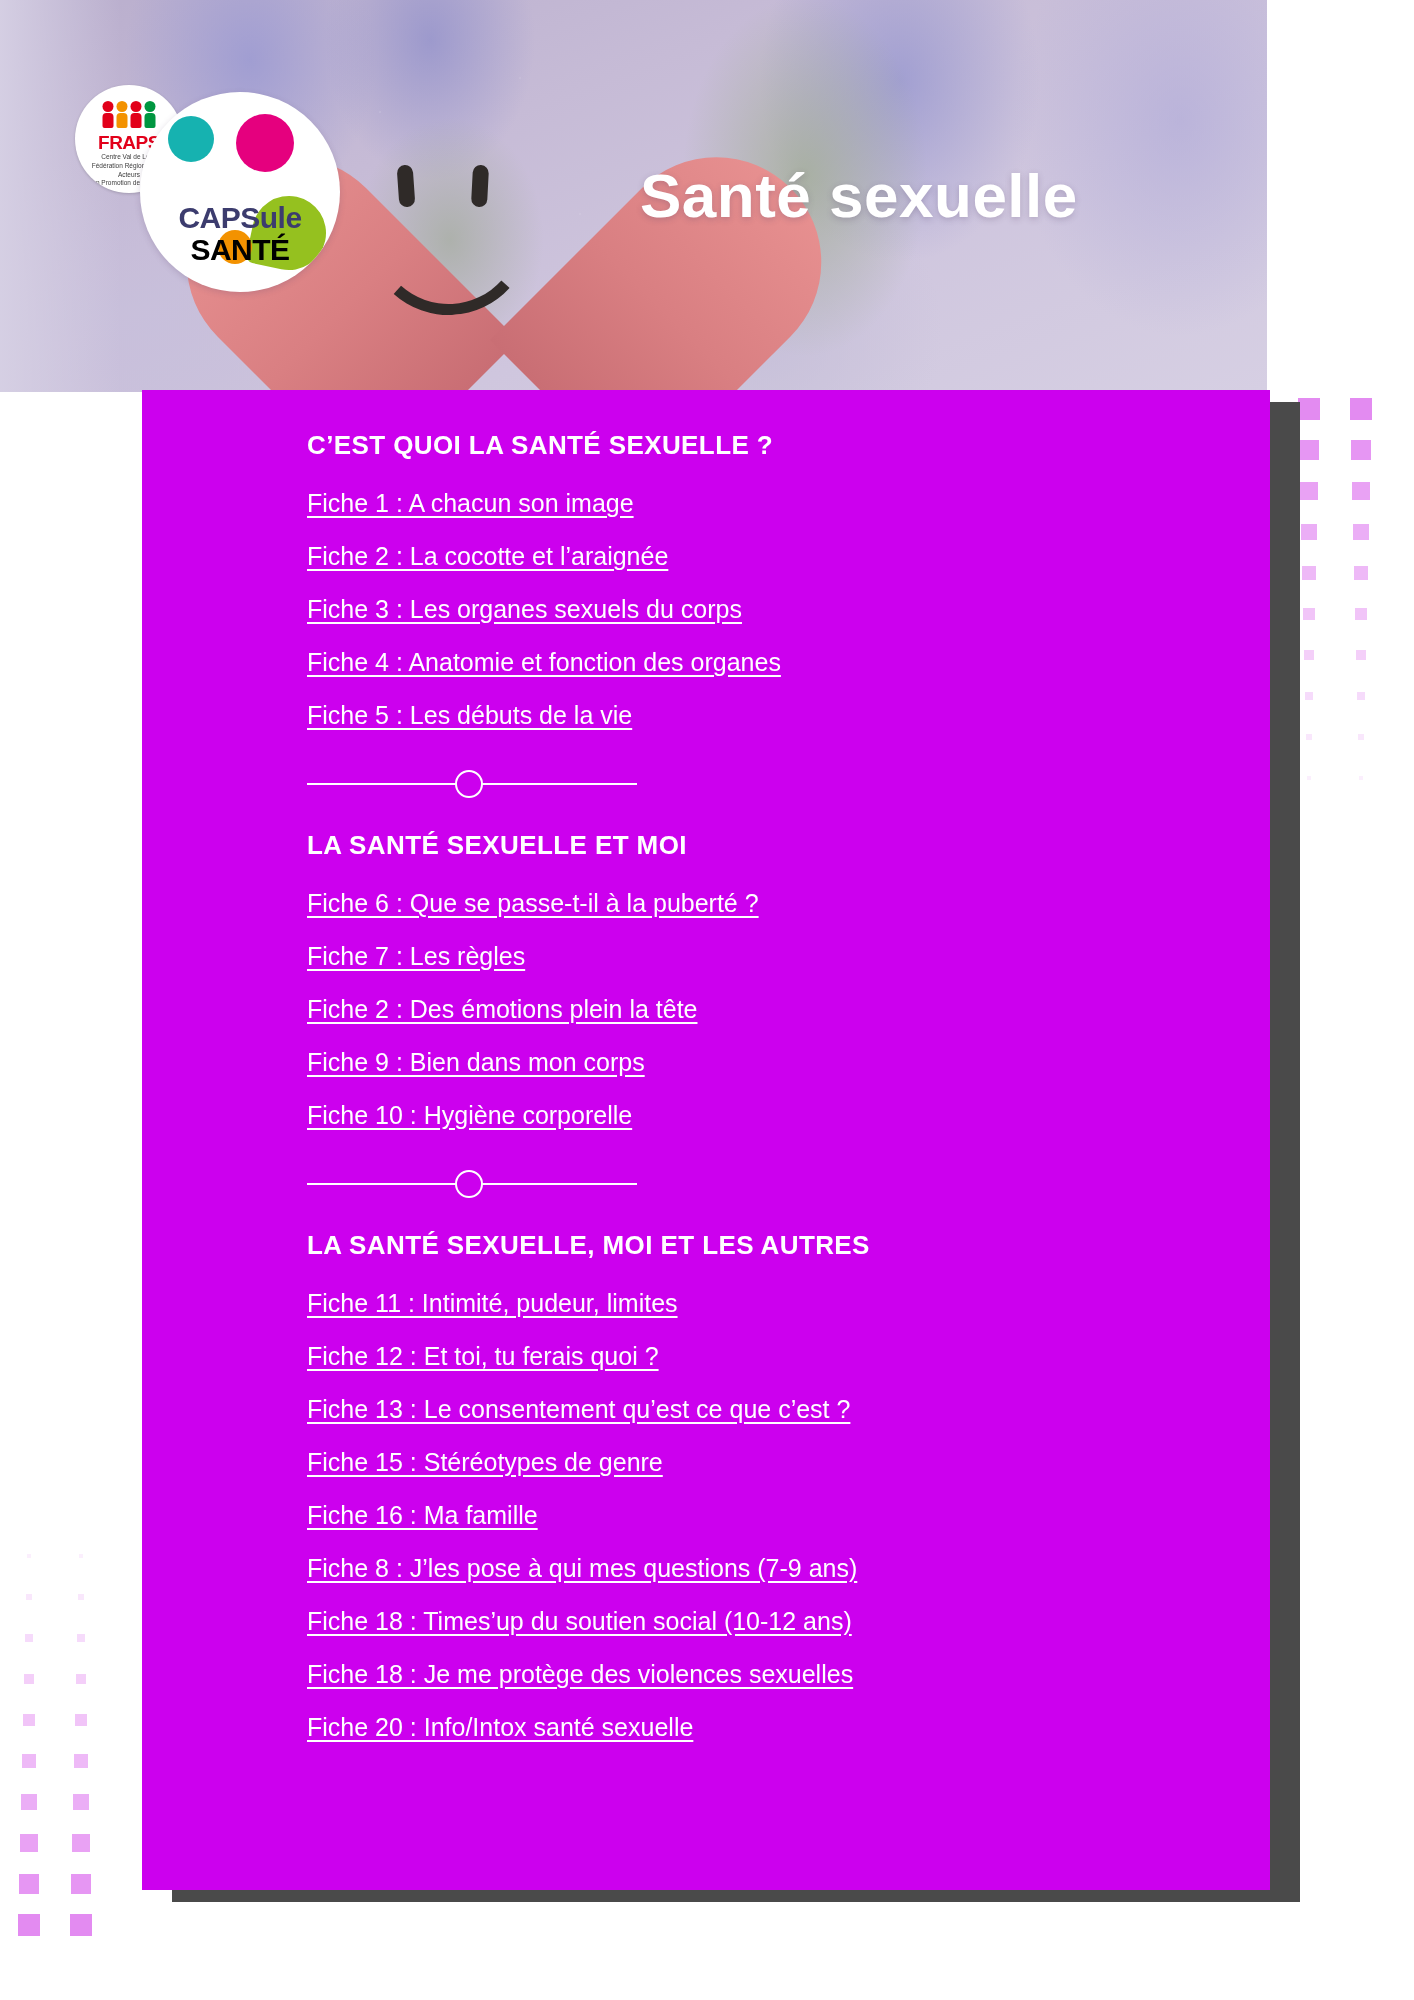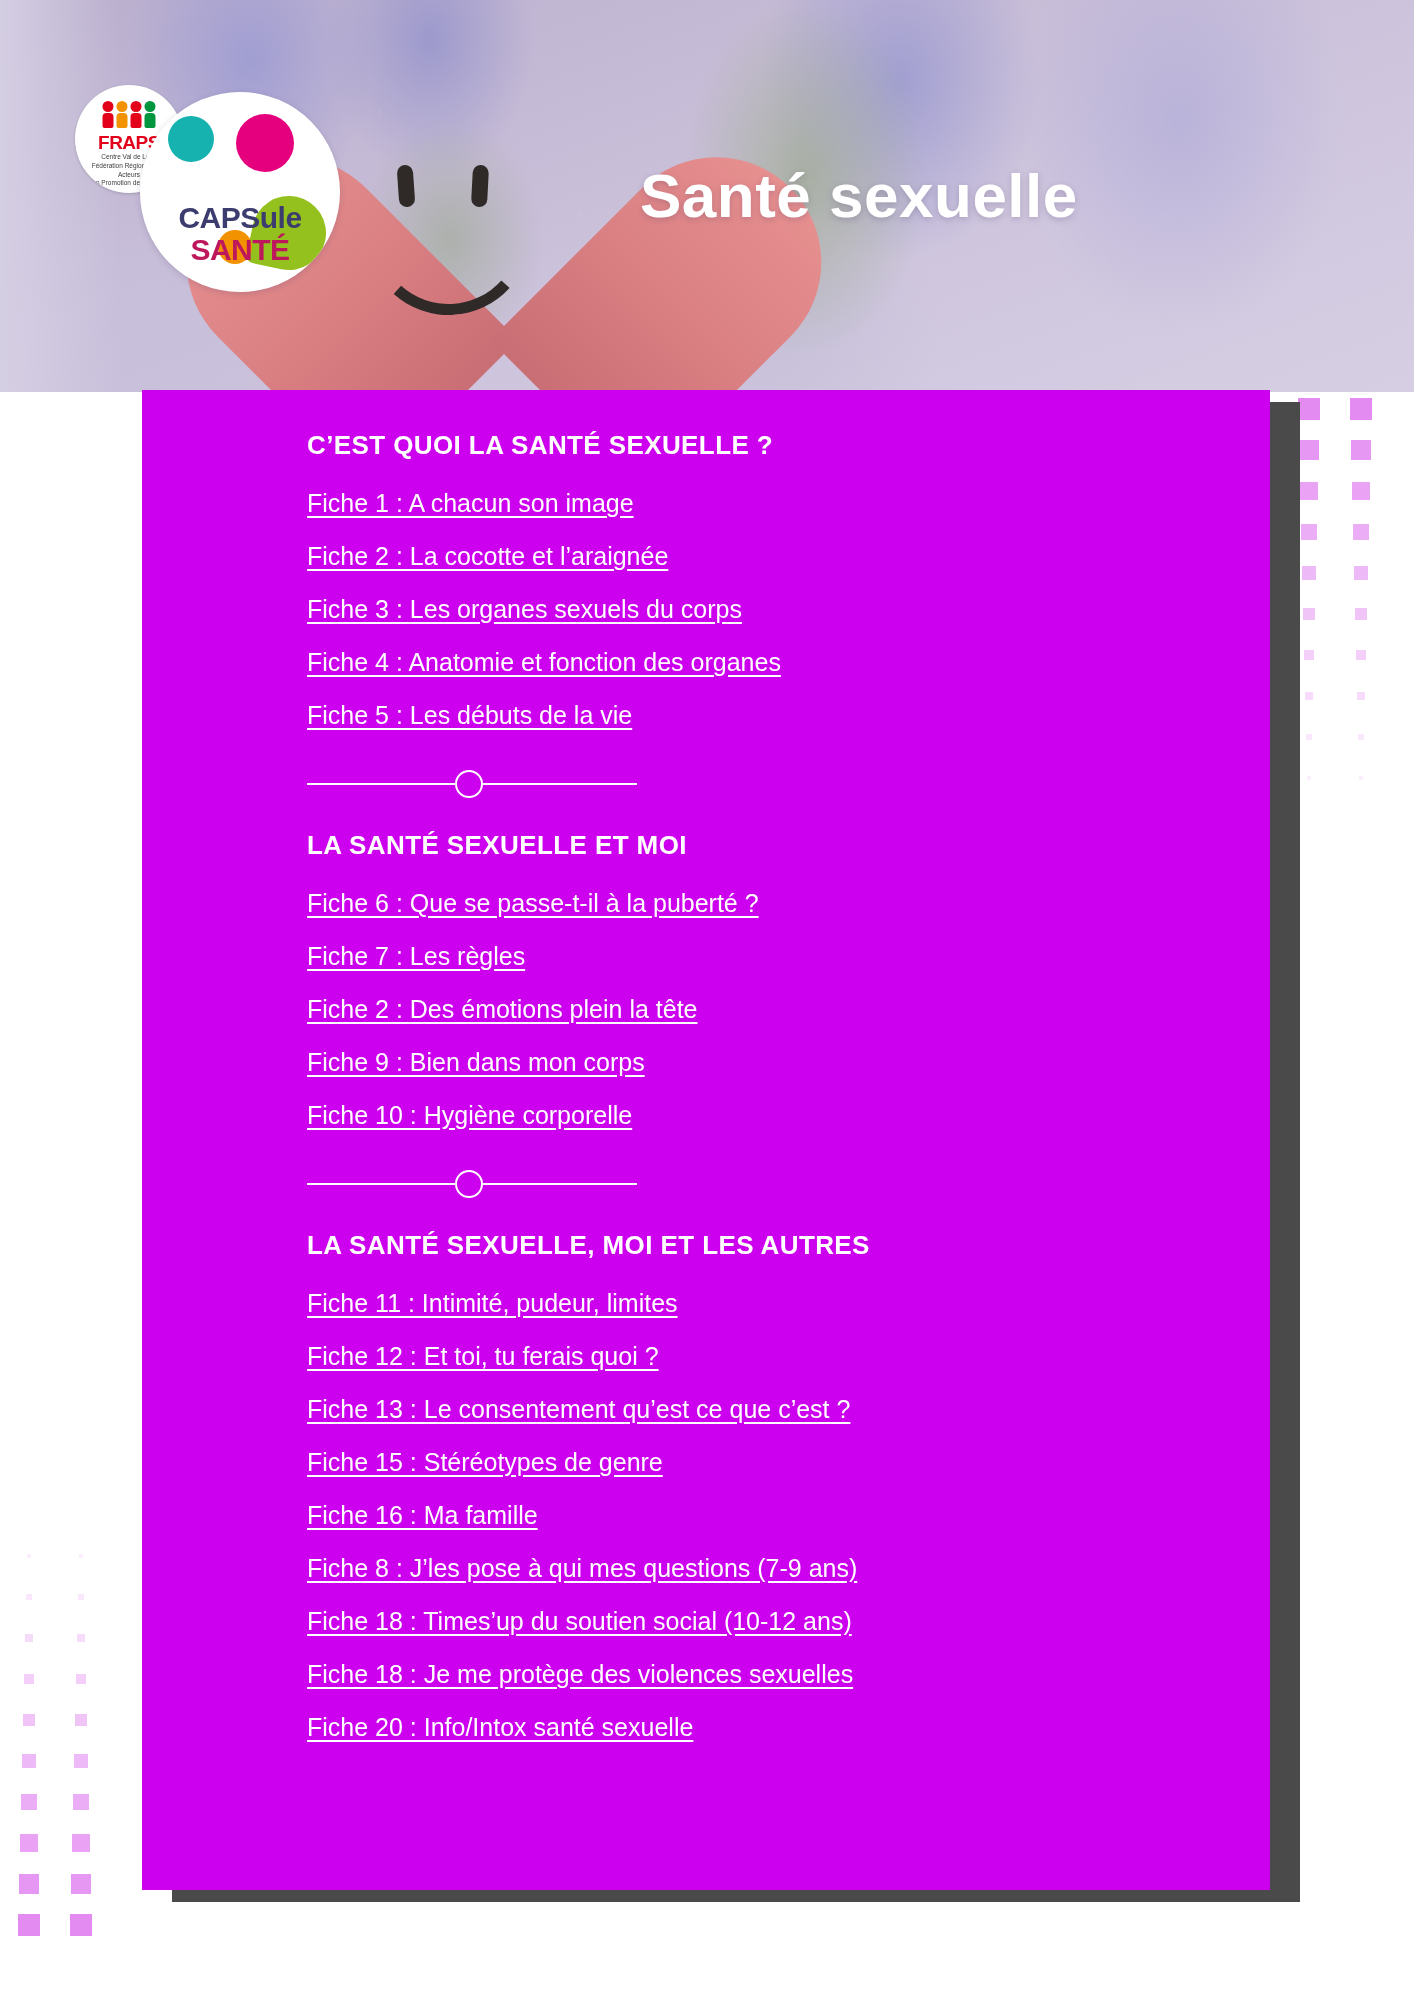--- a/index.html
+++ b/index.html
@@ -18,21 +18,21 @@
     height: 2000px;
     background: #ffffff;
     overflow: hidden;
   }
 
   
   .banner {
     position: absolute;
     left: 0;
     top: 0;
-    width: 1414px;
+    width: 1267px;
     height: 392px;
     overflow: hidden;
     background: #8b5cf6;
   }
 
   
   .banner-photo {
     position: absolute;
     inset: 0;
     background:
@@ -245,21 +245,21 @@
   .cap-text .l1 {
     font-size: 30px;
     font-weight: bold;
     color: #3c3c6e;
     letter-spacing: -0.5px;
     line-height: 1.05;
   }
   .cap-text .l2 {
     font-size: 30px;
     font-weight: bold;
-    color: #be185d;
+    color: #000000;
     letter-spacing: -0.5px;
     line-height: 1.05;
   }
 
   
   .panel-shadow {
     position: absolute;
     left: 172px;
     top: 402px;
     width: 1128px;

